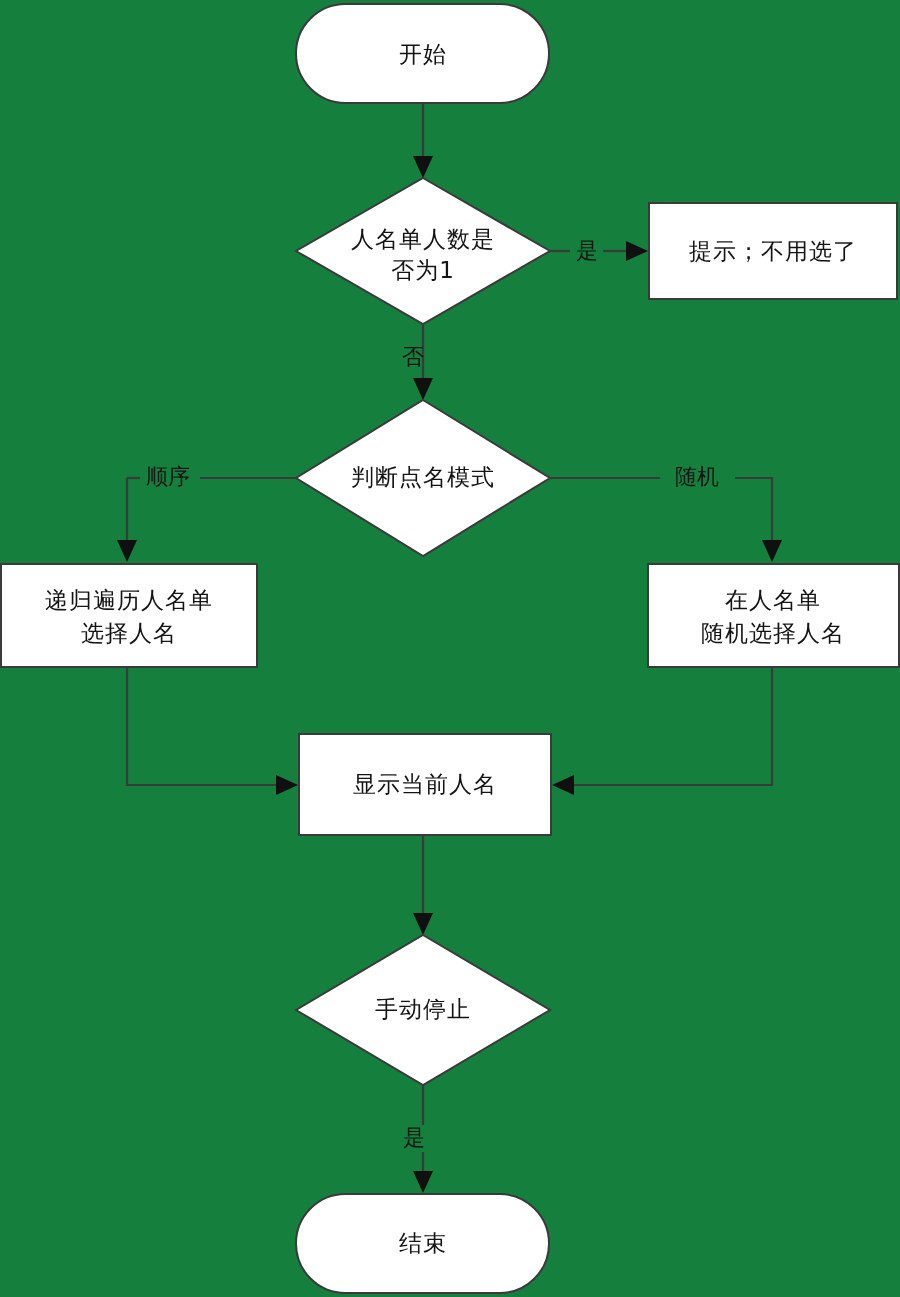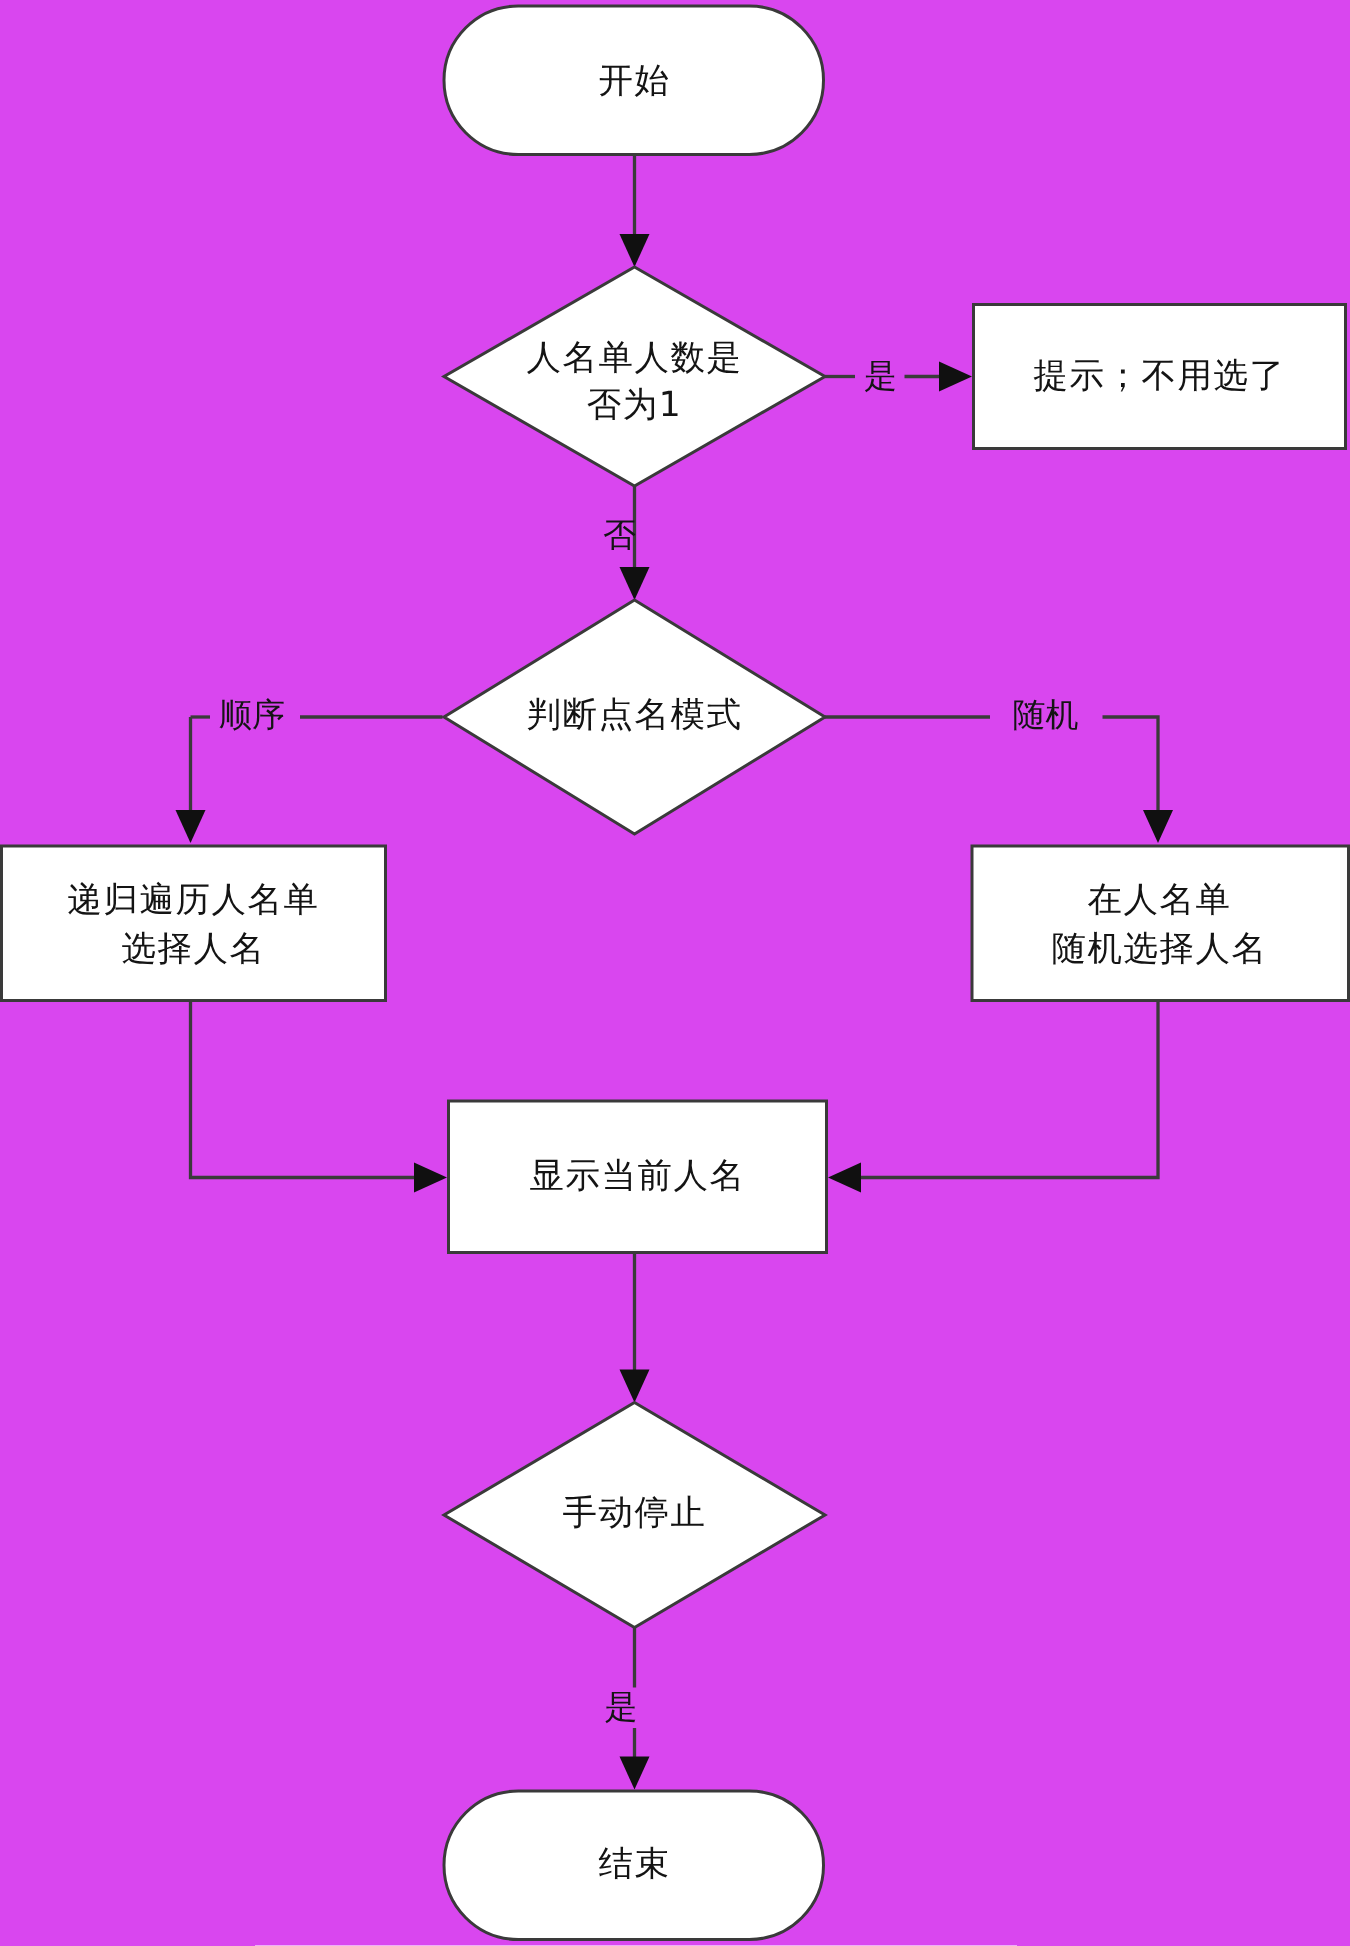--- a/index.html
+++ b/index.html
@@ -7,21 +7,21 @@
     padding: 0;
     background: #ffffff;
   }
   body {
     font-family: "DejaVu Sans", "Liberation Sans", sans-serif;
   }
   #flowchart-root {
     position: relative;
     width: 900px;
     height: 1297px;
-    background: #d946ef;
+    background: #15803d;
     overflow: hidden;
   }
   svg.chart-canvas {
     display: block;
     width: 900px;
     height: 1297px;
   }
   .node-shape {
     fill: #ffffff;
     stroke: #3a3a3a;

